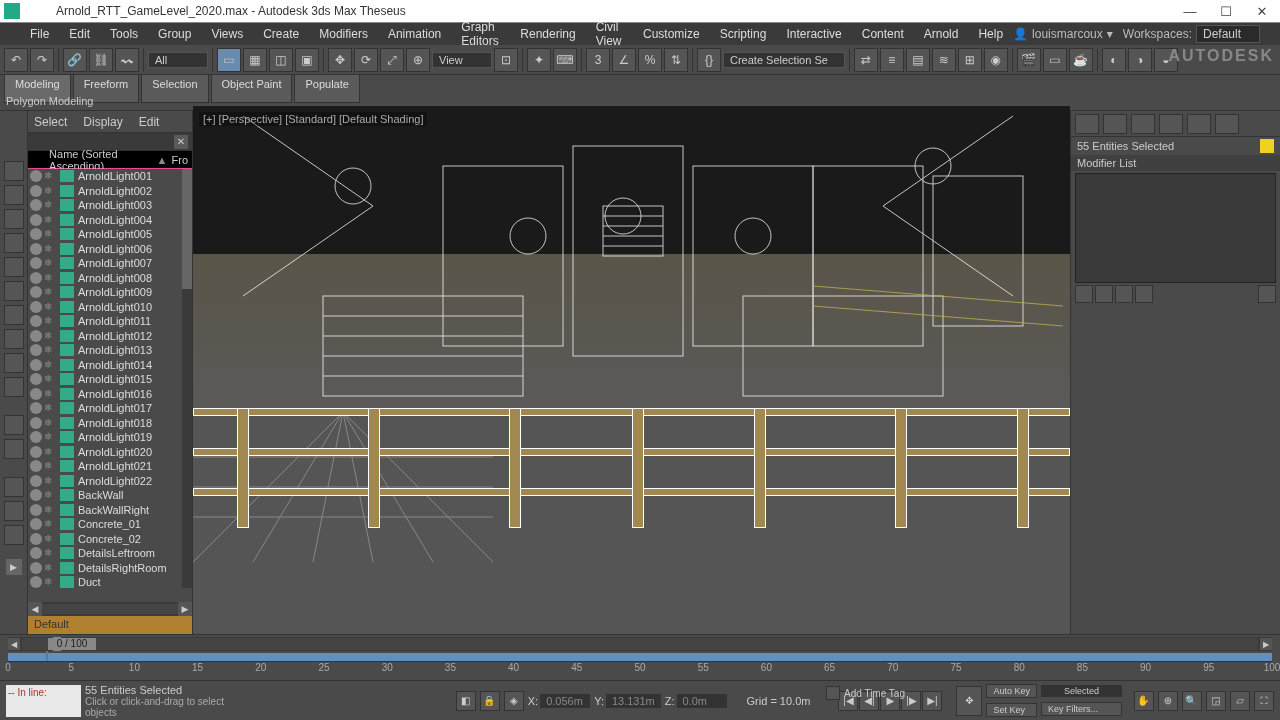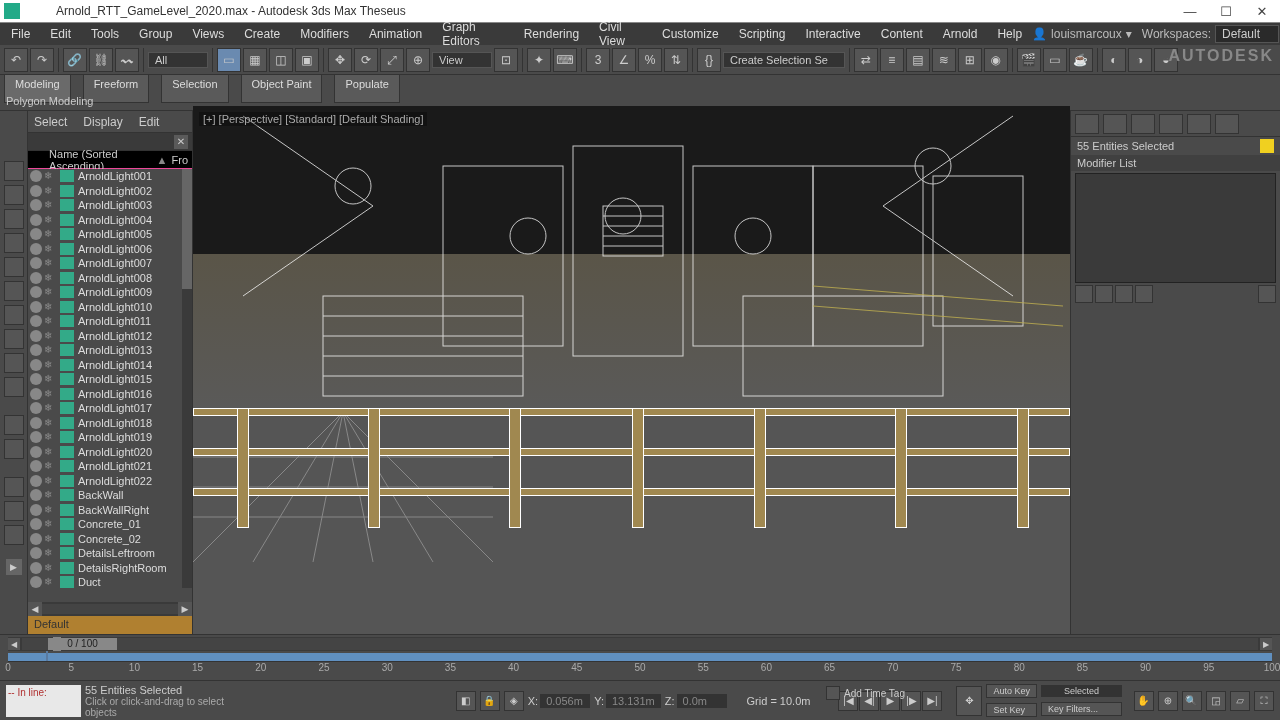--- a/index.html
+++ b/index.html
@@ -6,31 +6,31 @@
 body { width: 1280px; height: 720px; background: #4a4a4a; overflow: hidden; position: relative; color: #ccc; font-size: 11px; }
 
 
 .titlebar { height: 23px; background: #fff; display: flex; align-items: center; padding: 0 4px; color: #333; border-bottom: 1px solid #888; }
 .titlebar .icon { width: 16px; height: 16px; background: #2a8; margin-right: 6px; }
 .titlebar .title { flex: 1; font-size: 12px; margin-left: 30px; }
 .titlebar .winbtns { display: flex; gap: 8px; }
 .titlebar .winbtn { width: 28px; height: 20px; display: flex; align-items: center; justify-content: center; font-size: 13px; color: #444; }
 
 
-.menubar { height: 22px; background: #3a3a3a; display: flex; align-items: center; padding: 0 1px; font-size: 12px; }
+.menubar { height: 22px; background: #3a3a3a; display: flex; align-items: center; padding: 0 20px; font-size: 12px; }
 .menubar .menu-item { padding: 3px 10px; color: #ddd; }
 .menubar .spacer { flex: 1; }
 .menubar .user { display: flex; align-items: center; gap: 4px; padding-right: 10px; color:#bbb;}
 .menubar .ws-label { color:#bbb; padding-right:4px; }
 .menubar .ws-val { background:#2a2a2a; padding:1px 18px 1px 6px; border:1px solid #555; }
 
 
 .toolbar { height: 30px; background: #4a4a4a; display: flex; align-items: center; padding: 0 4px; border-bottom: 1px solid #333; gap:2px; position:relative;}
 .tool-row2 { height: 18px; background: #4a4a4a; display: flex; align-items: center; padding: 0 4px; font-size:11px; }
-.tab { padding: 12px 10px; background:#5a5a5a; border:1px solid #333; color:#ddd; margin-right:12px;}
+.tab { padding: 12px 10px; background:#5a5a5a; border:1px solid #333; color:#ddd; margin-right:2px;}
 .tab.active { background:#6a6a6a; }
 .tbtn { width: 24px; height: 24px; background: #555; border: 1px solid #333; display: flex; align-items: center; justify-content: center; font-size:12px; color:#ccc; }
 .tbtn.active { background:#6a8ab0; }
 .tsep { width:1px; height:24px; background:#333; margin:0 2px; }
 .drop { background:#333; border:1px solid #555; padding:1px 16px 1px 6px; font-size:11px; color:#ccc; min-width:60px;}
 .brand { position:absolute; right:6px; top:2px; color:#888; font-size:16px; letter-spacing:2px; font-weight:bold;}
 .polymod { height:18px; background:#4a4a4a; padding:2px 6px; font-size:11px; color:#ccc; border-bottom:1px solid #333;}
 
 
 .left-strip { position:absolute; left:0; top:111px; width:28px; bottom:65px; background:#4a4a4a; border-right:1px solid #333; display:flex; flex-direction:column; align-items:center; padding-top:50px; gap:4px;}
@@ -80,21 +80,21 @@
 .cmdpanel .sel-info .swatch { width:14px; height:14px; background:#f0d020; margin-left:auto;}
 .cmdpanel .modlist-label { padding:2px 6px; font-size:11px; background:#404040; }
 .cmdpanel .modlist { height:110px; background:#3a3a3a; border:1px solid #222; margin:2px 4px;}
 .cmdpanel .modbtns { height:20px; display:flex; gap:2px; padding:0 4px;}
 .cmdpanel .modbtns .mb { width:18px; height:18px; background:#555; border:1px solid #333;}
 .cmdpanel .rest { flex:1; background:#4a4a4a;}
 
 
 .timeline-wrap { position:absolute; left:0; right:0; bottom:40px; height:46px; background:#4a4a4a; border-top:1px solid #333;}
 .timeslider { height:14px; background:#3a3a3a; margin:2px 8px; position:relative; display:flex; align-items:center;}
-.timeslider .thumb { position:absolute; left:40px; width:69px; height:12px; background:#888; font-size:10px; color:#222; text-align:center;}
+.timeslider .thumb { position:absolute; left:40px; width:48px; height:12px; background:#888; font-size:10px; color:#222; text-align:center;}
 .timeslider .arrow { width:12px; height:12px; background:#555; display:flex; align-items:center; justify-content:center; font-size:8px;}
 .timeslider .track { flex:1; height:12px; background:#444; margin:0 2px; position:relative;}
 .timeslider .track .tthumb { position:absolute; left:2.5%; width:8px; top:-1px; bottom:-1px; background:#888;}
 .timerule { height:20px; margin:0 8px; position:relative; background:#4a4a4a; border-top:1px solid #333;}
 .timerule .tick { position:absolute; top:0; font-size:10px; color:#aaa; transform:translateX(-50%);}
 .seltrack { height:8px; margin:0 8px; background:#6090c0; position:relative;}
 .seltrack .curline { position:absolute; left:3%; top:-2px; bottom:-2px; width:2px; background:#5a7aa0;}
 
 
 .statusbar { position:absolute; left:0; right:0; bottom:0; height:40px; background:#4a4a4a; border-top:1px solid #333; display:flex; align-items:center; padding:0 6px; gap:4px; font-size:11px;}

